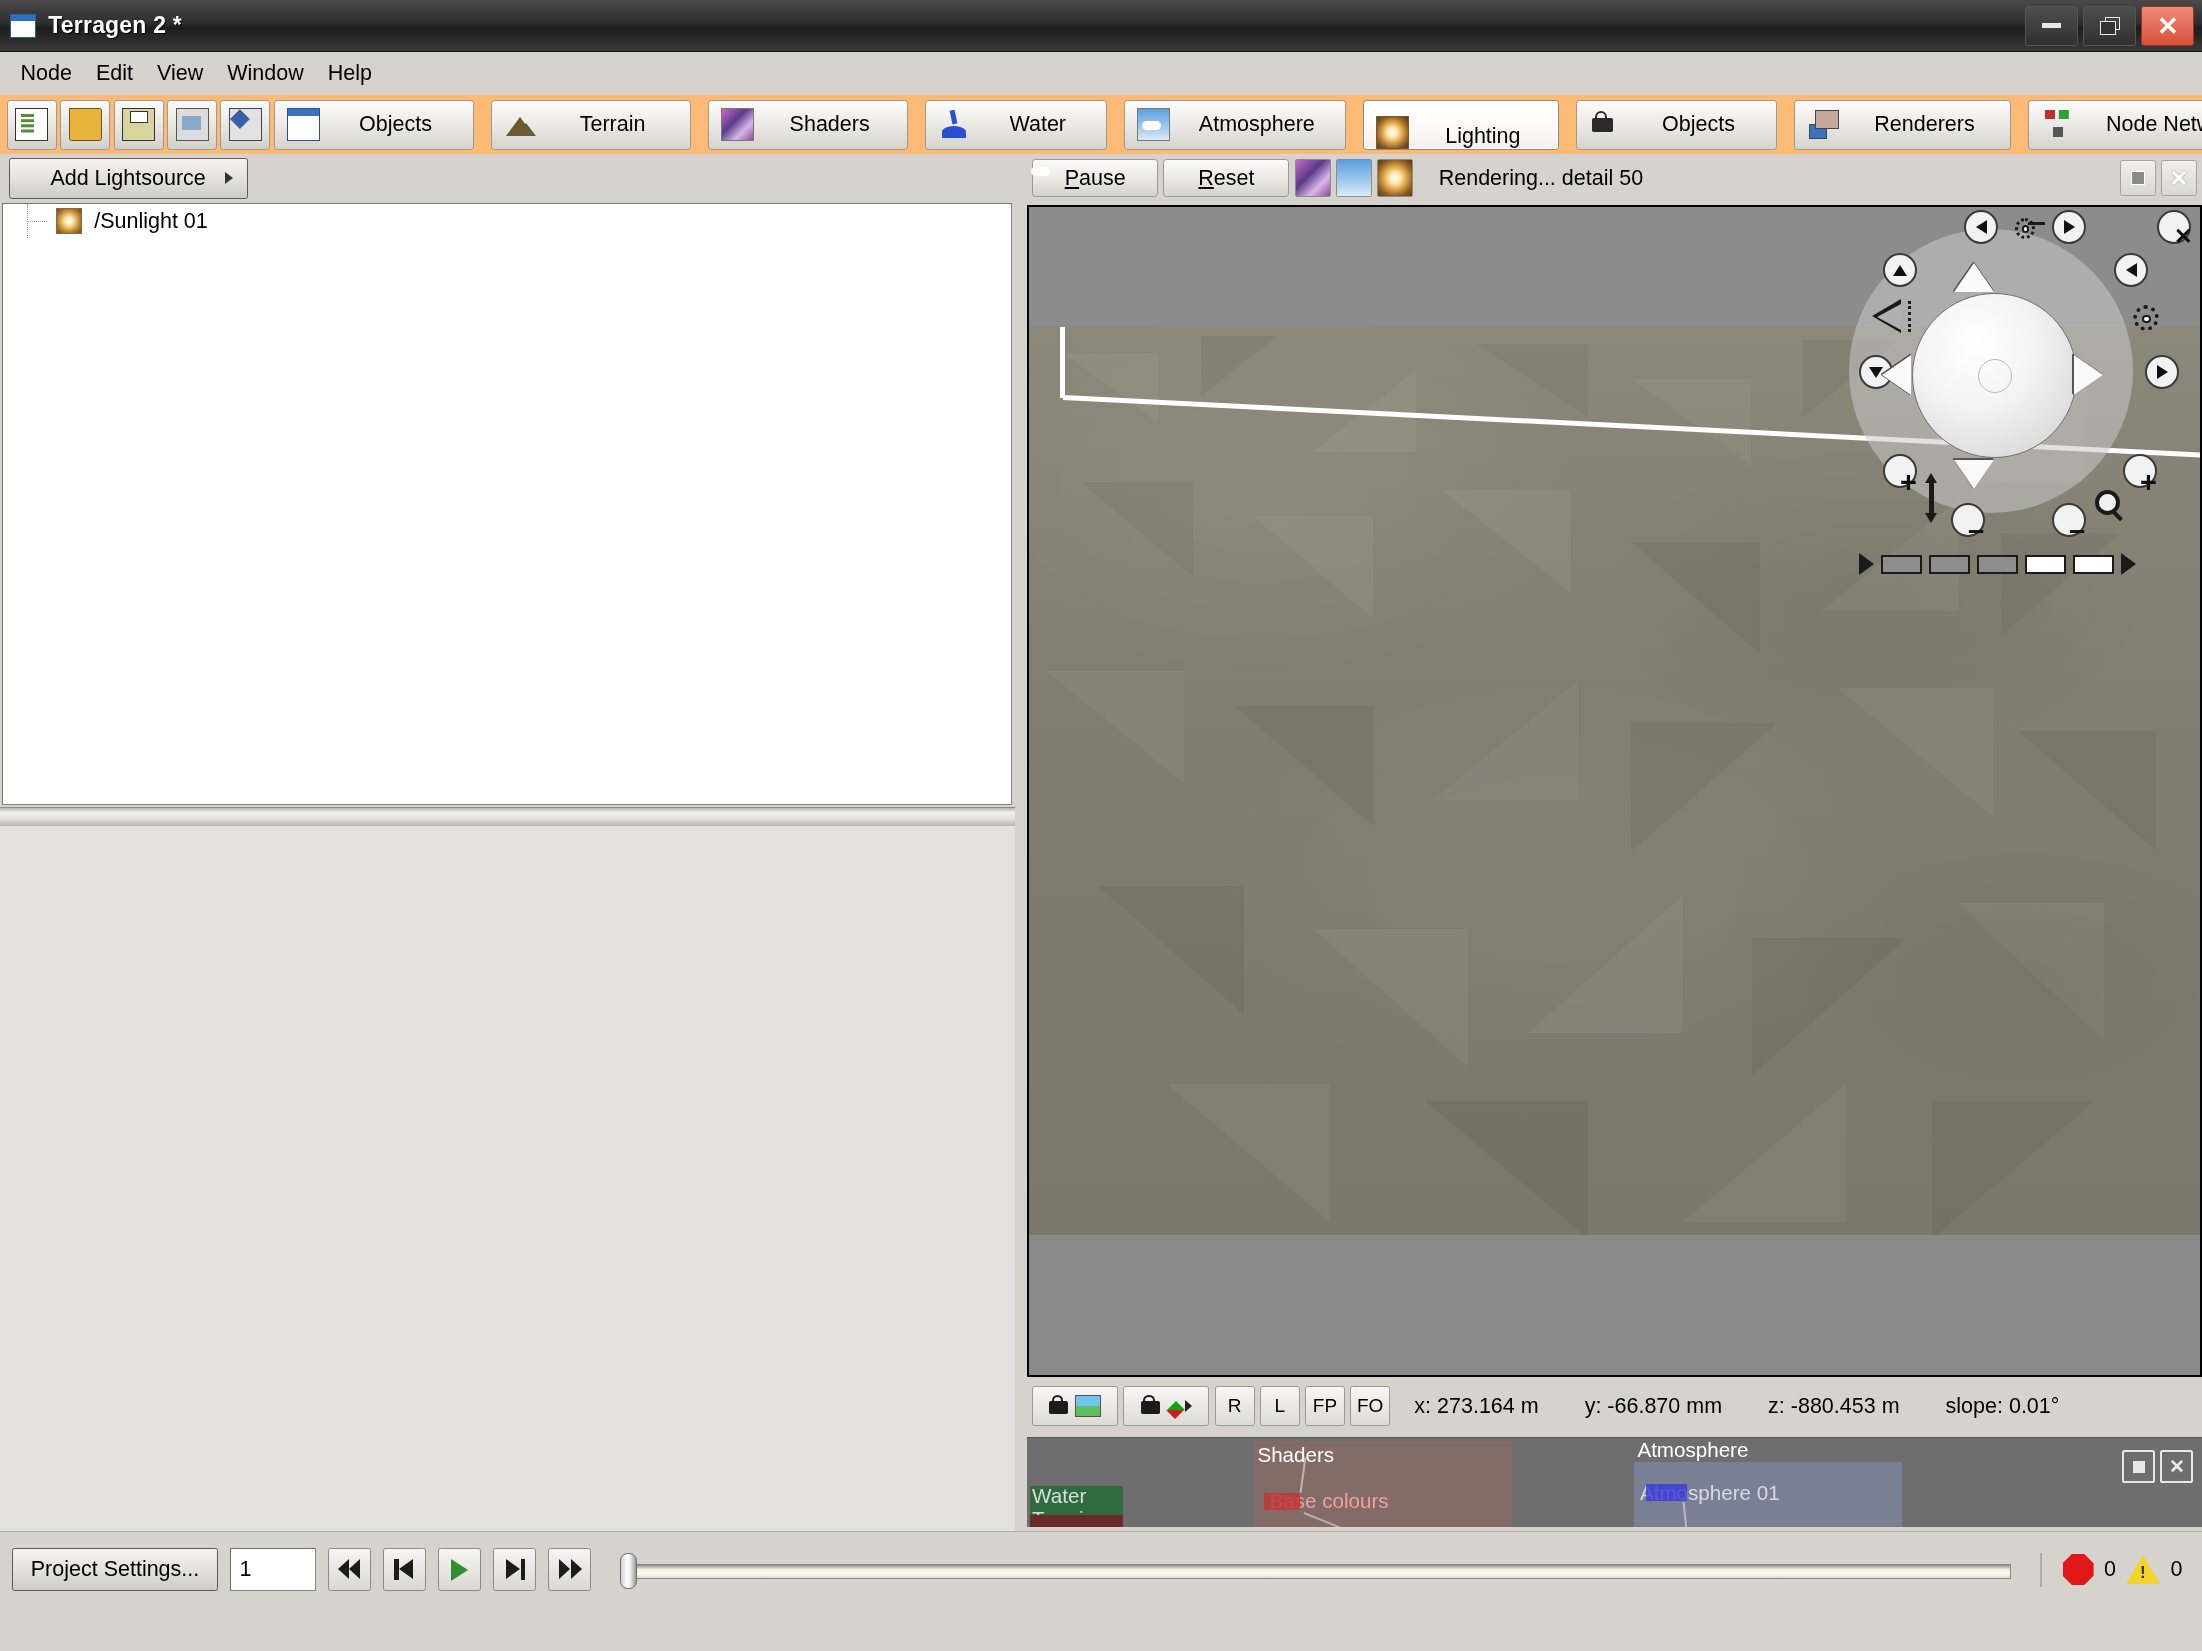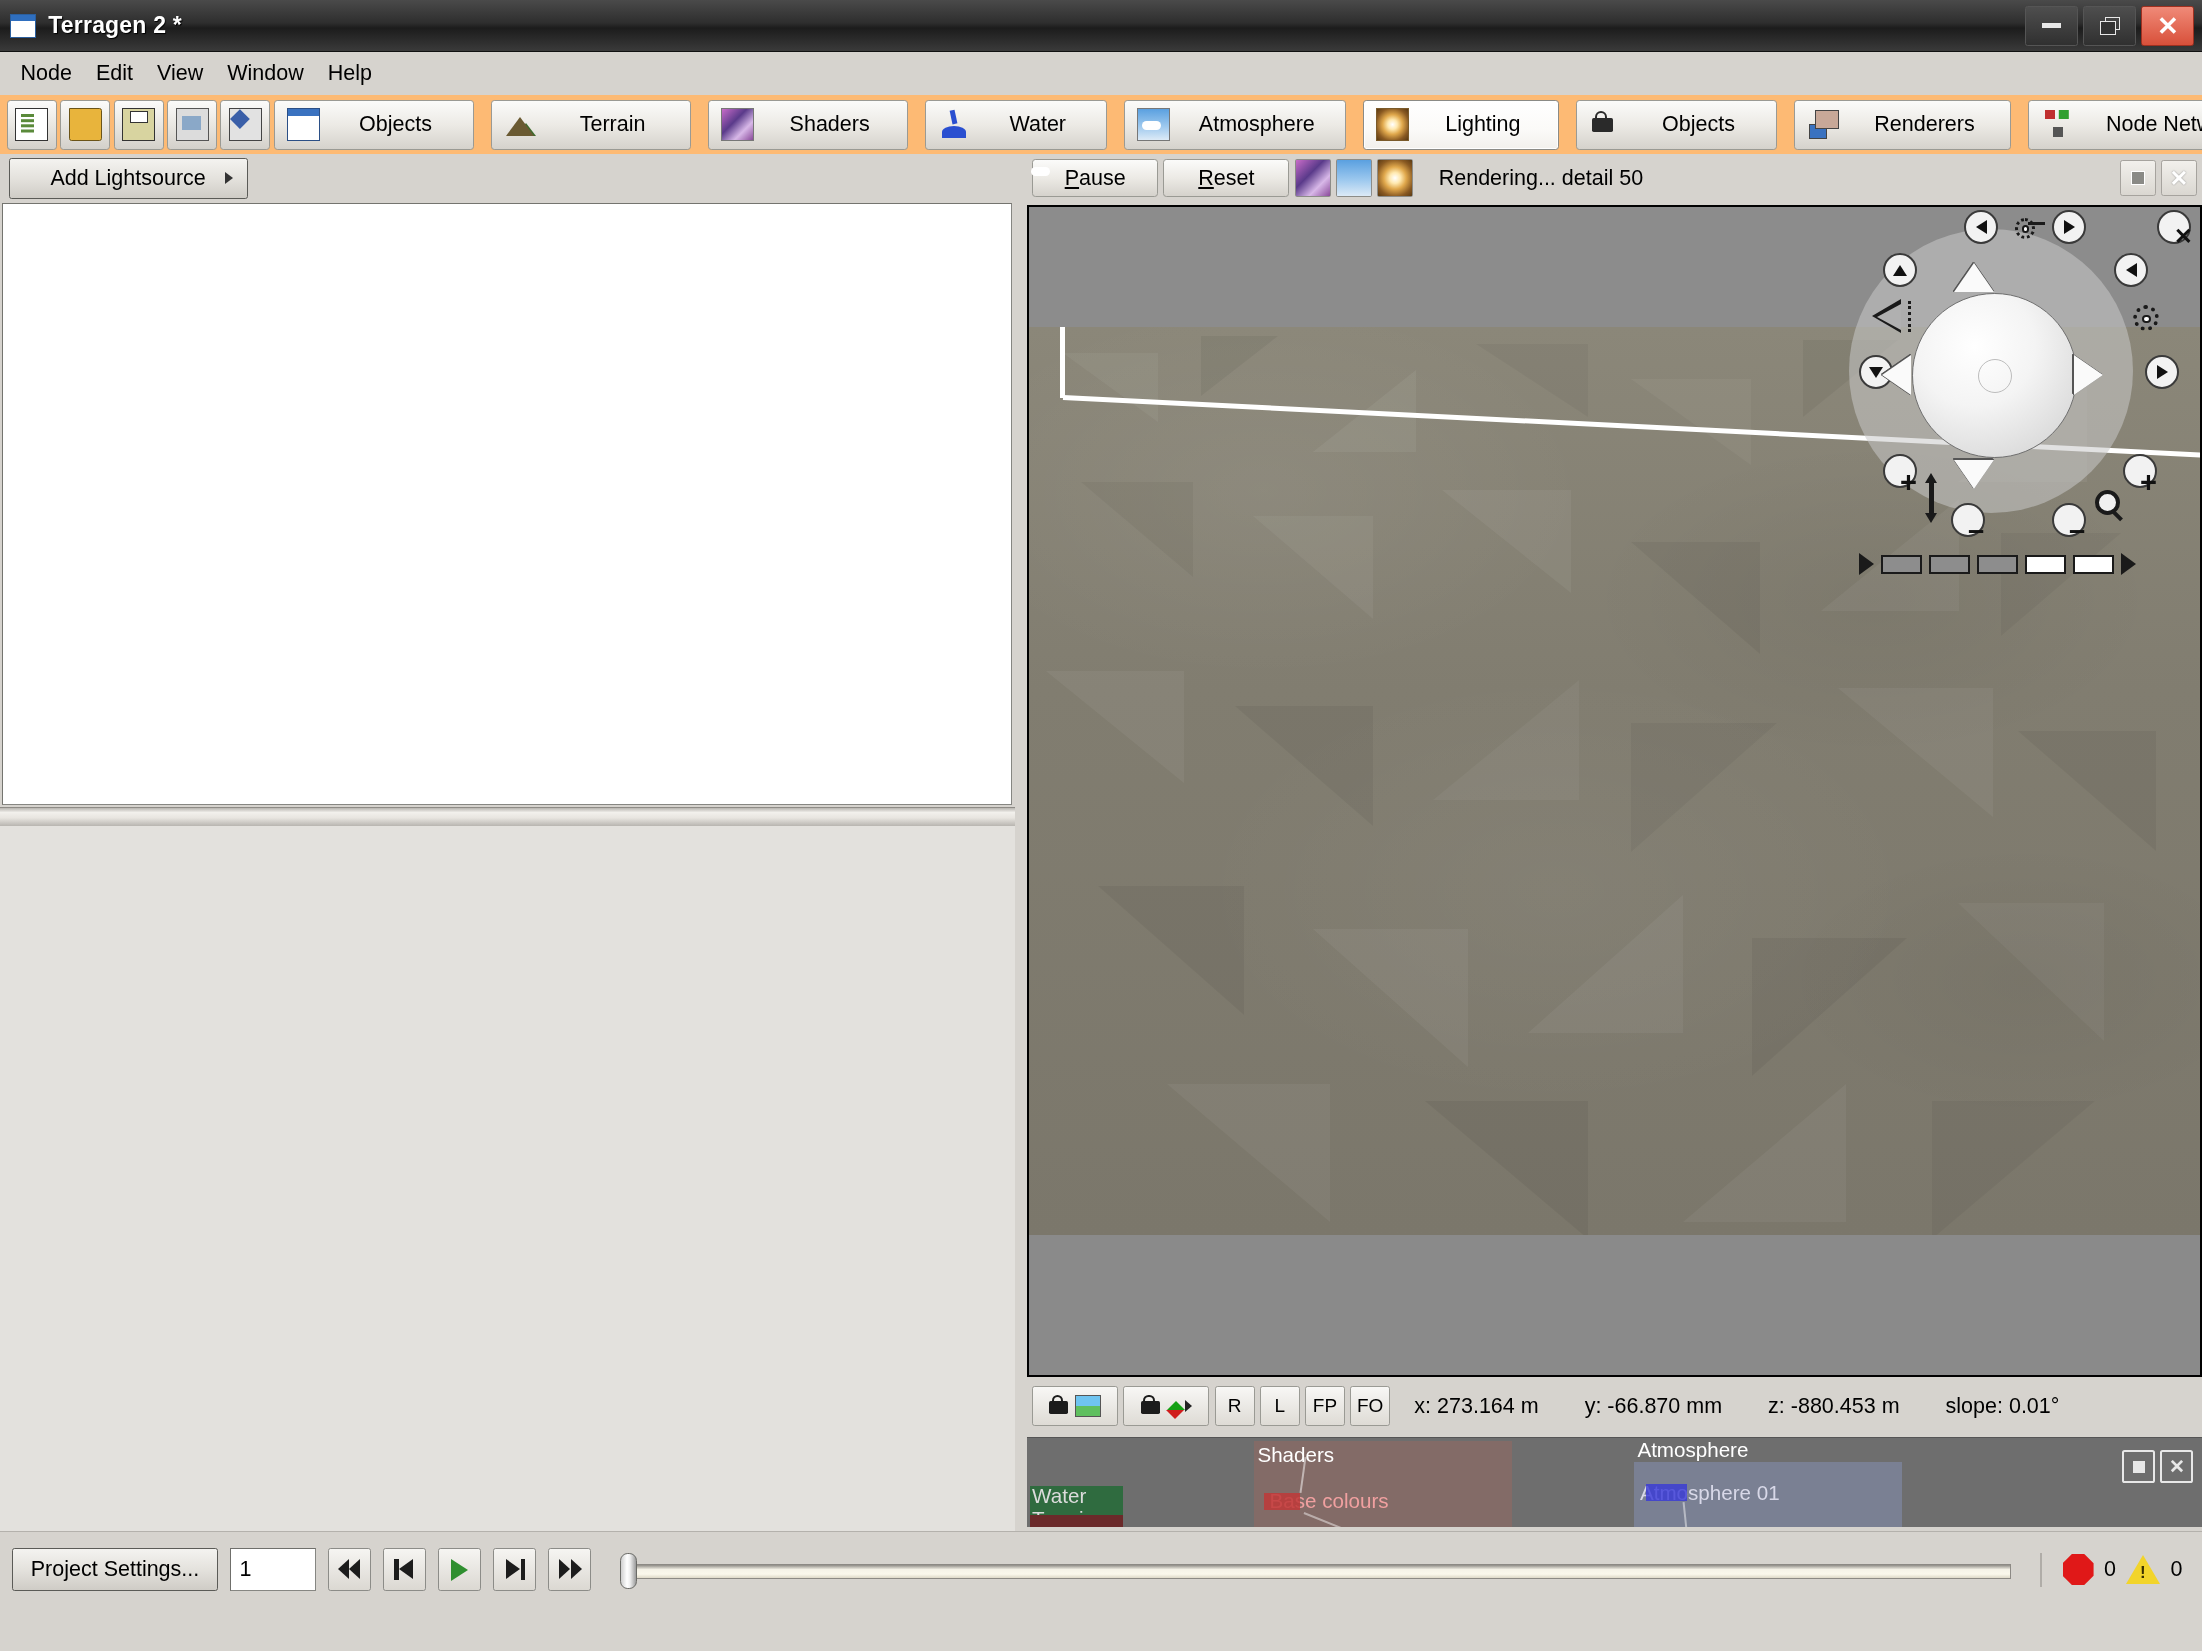--- a/index.html
+++ b/index.html
@@ -84,20 +84,21 @@
   .tb-btn {
     height: 50px; border: 1.7px solid #9a9a94; border-radius: 3.4px;
     background: linear-gradient(to bottom, #fbfbfa 0%, #eceae5 50%, #d5d2cc 100%);
     display: flex; align-items: center; padding: 0 12px; gap: 10.3px;
     font-size: 21.5px; color: #000; flex: 0 0 auto;
   }
   .tb-btn.active {
     background: linear-gradient(to bottom, #ffffff 0%, #fbfaf8 60%, #f2f0ec 100%);
     border-color: #8b8b86;
     box-shadow: inset 0 0 0 0.9px #fff;
+    align-items: flex-end;
   }
   .tb-btn .lbl { flex: 1; text-align: center; }
   .tb-gap { width: 10.3px; flex: 0 0 auto; }
 
   
   .ico { width: 33px; height: 33px; flex: 0 0 auto; position: relative; display:block; }
   .ico-new { background:#fff; border:1.7px solid #333; }
   .ico-new:after{content:"";position:absolute;left:4.3px;top:5.2px;width:13.8px;height:2.6px;
      box-shadow:0 5.2px 0 #5a8a3a,0 10.3px 0 #5a8a3a,0 15.5px 0 #5a8a3a;background:#5a8a3a;}
   .ico-open { background:#e8b43c; border:1.7px solid #6b5418; border-radius:0 2.6px 2.6px 2.6px; }
@@ -492,20 +493,25 @@
   </div>
 
   <div class="addlight-row">
     <div class="addlight-btn">
       <span>Add Lightsource</span>
       <span class="arrow"></span>
     </div>
   </div>
 
   <div class="tree-panel">
+    <div class="tree-row">
+      <span class="tree-dots branch"></span>
+      <span class="tree-ico"></span>
+      <span class="tree-label">/Sunlight 01</span>
+    </div>
   </div>
 
   <div class="splitter-h"></div>
   <div class="props-panel"></div>
   <div class="splitter-v"></div>
 
   <div class="render-header">
     <div class="rh-btn"><u>P</u>ause</div>
     <div class="rh-btn"><u>R</u>eset</div>
     <div class="rh-sq ico-shaders"></div>

